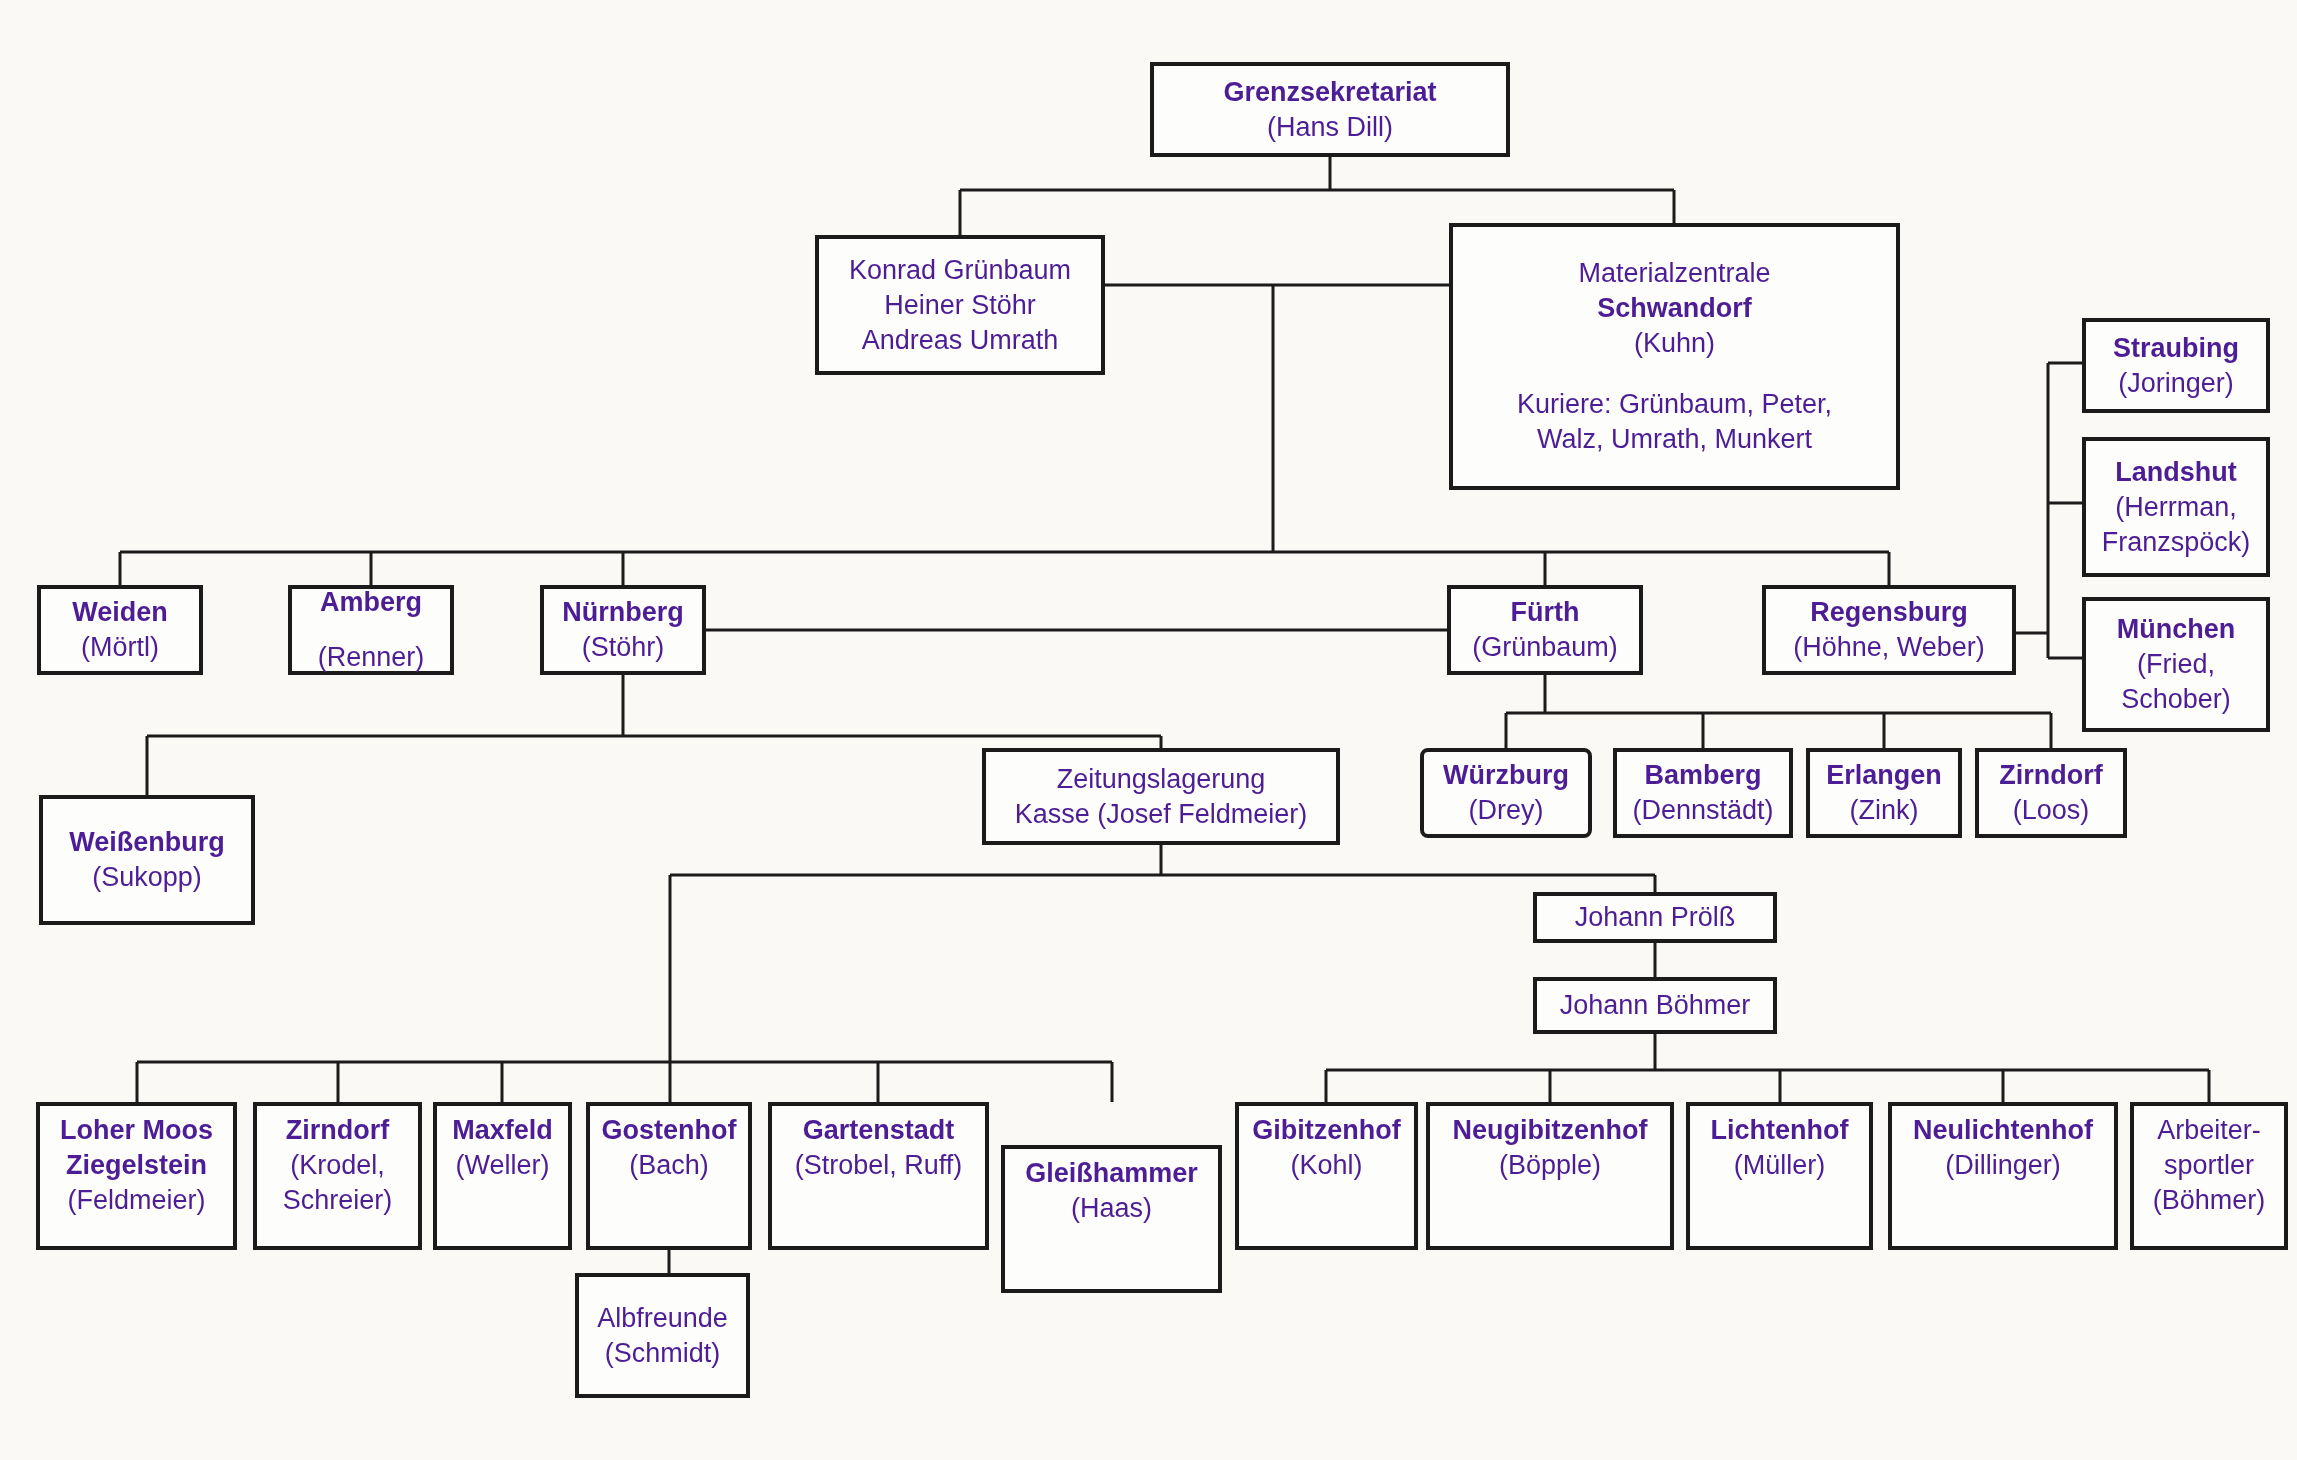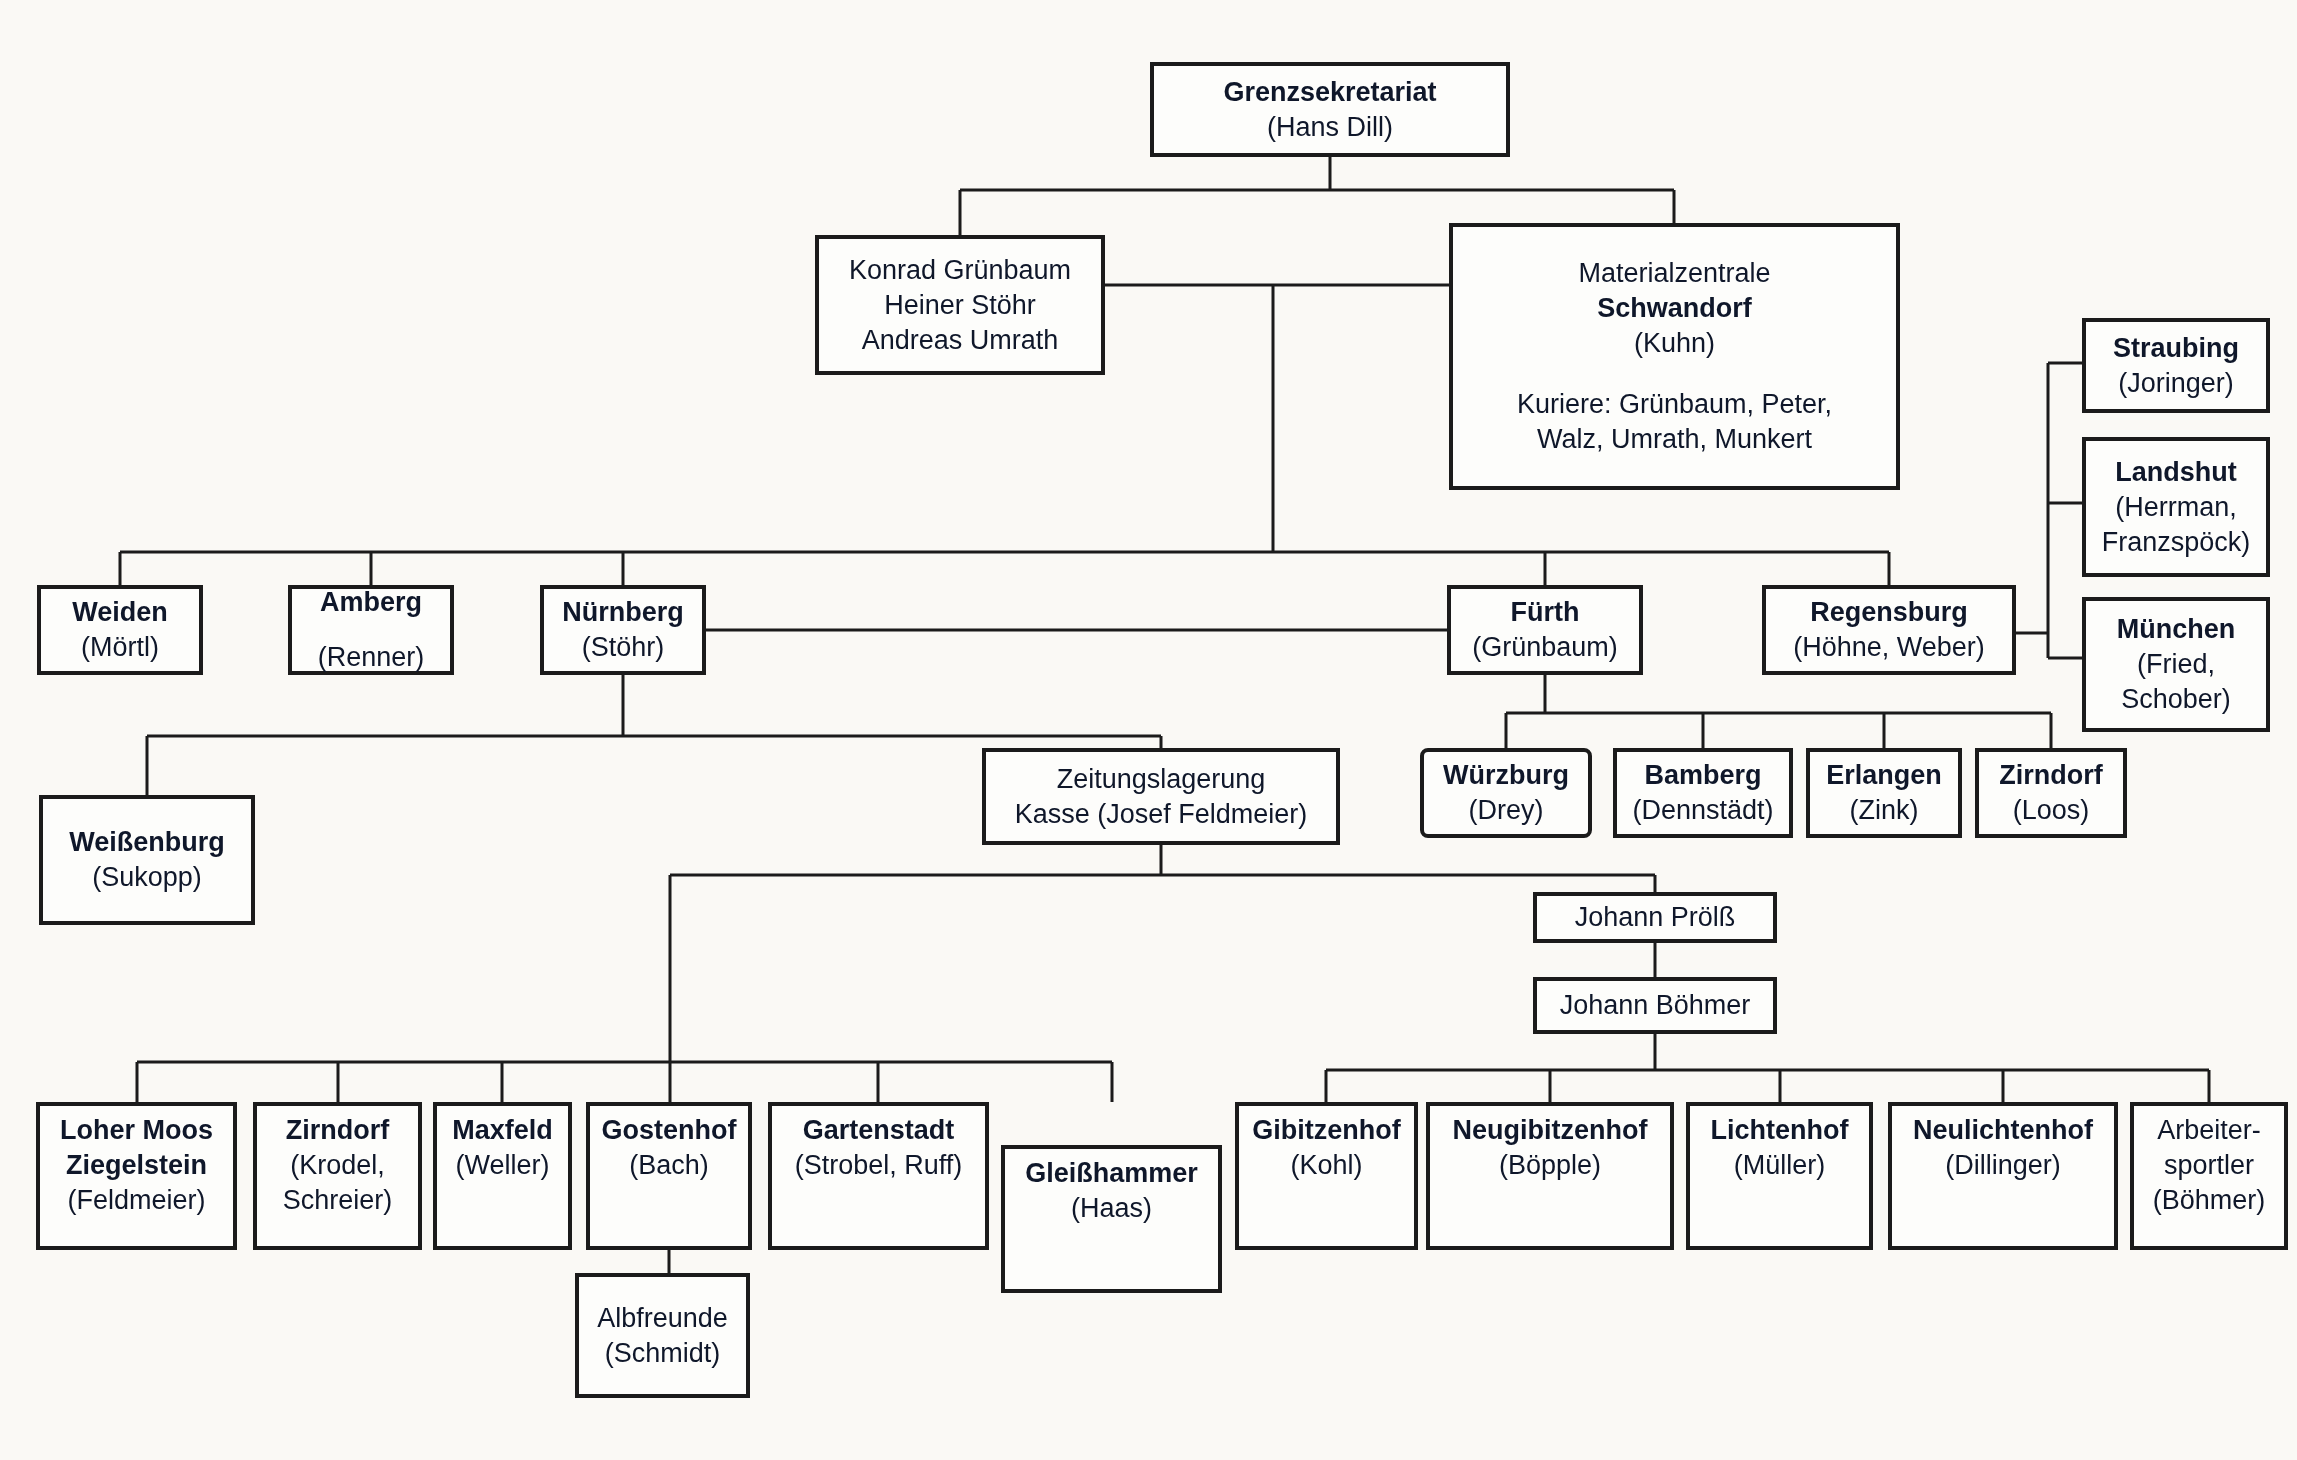--- a/index.html
+++ b/index.html
@@ -9,21 +9,21 @@
     width:2297px;height:1460px;
     background:#faf9f5;
     overflow:hidden;
   }
   #connector-svg{position:absolute;left:0;top:0;}
   .box{
     position:absolute;
     box-sizing:border-box;
     border:4px solid #1b1b1b;
     background:#fdfdfb;
-    color:#0f172a;
+    color:#4c1d95;
     display:flex;
     flex-direction:column;
     align-items:center;
     justify-content:center;
     text-align:center;
     font-size:27px;
     line-height:35px;
   }
   .box.vtop{justify-content:flex-start;padding-top:7px;}
   .line{display:block;white-space:nowrap;}

